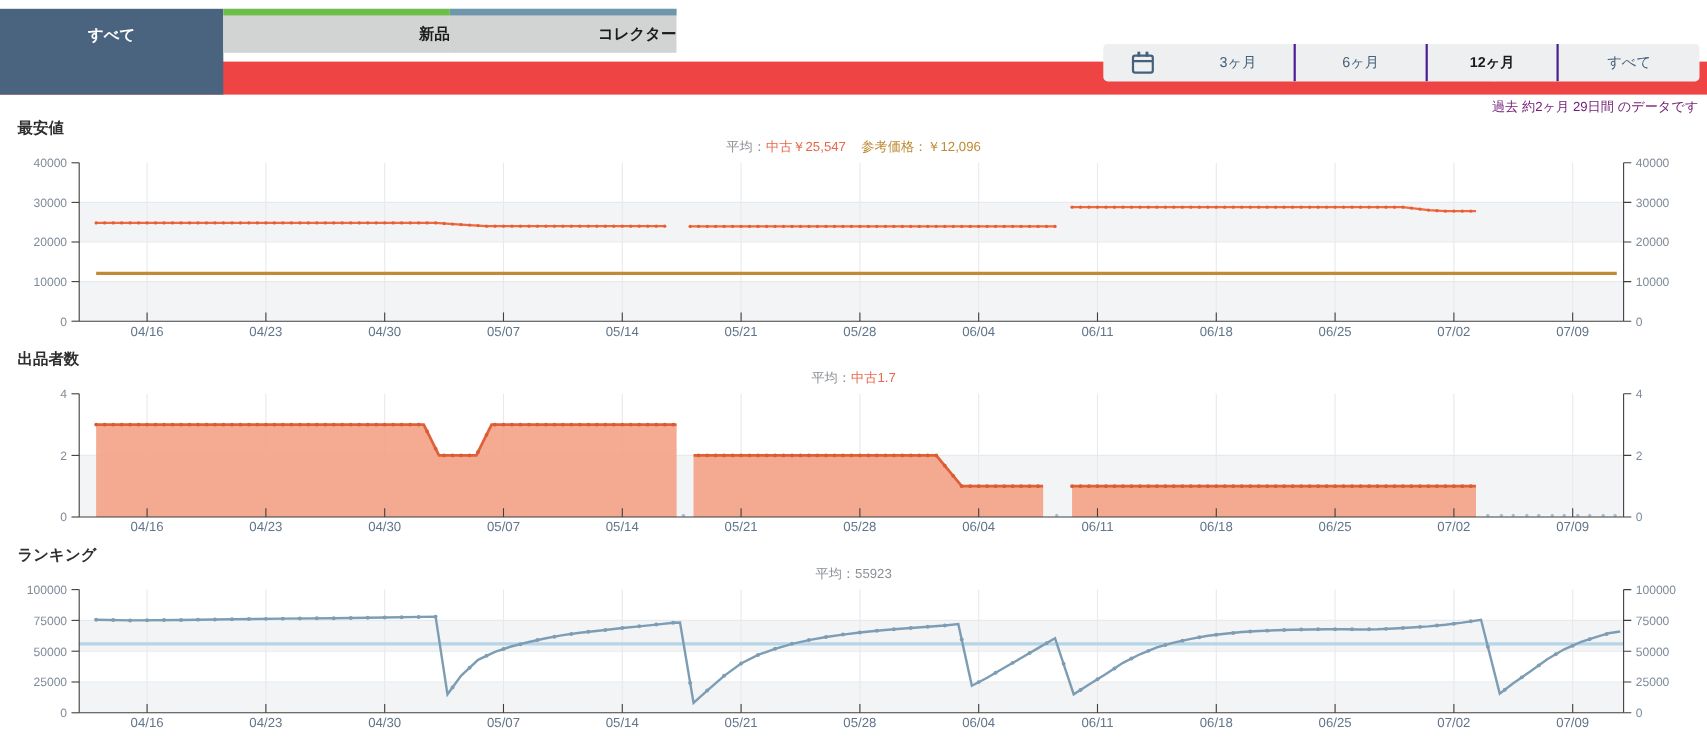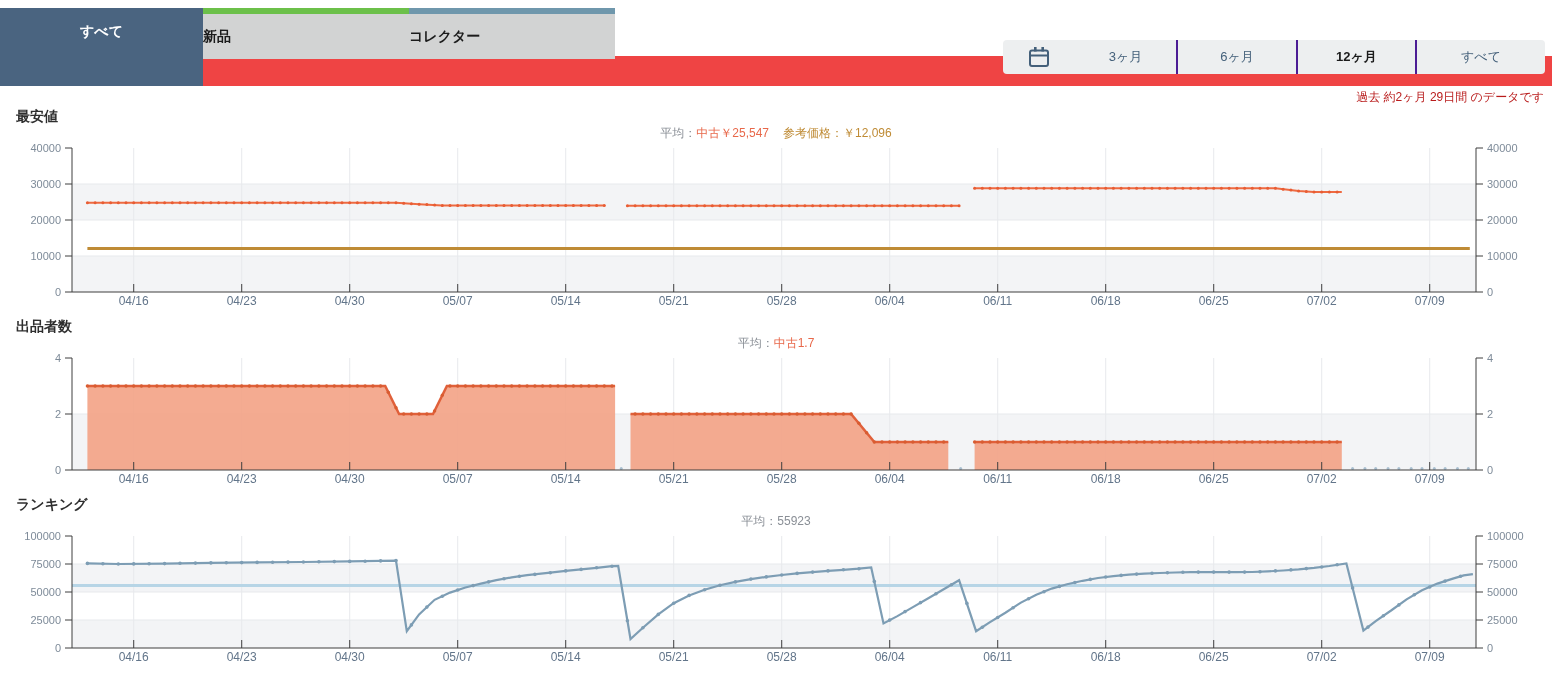--- a/index.html
+++ b/index.html
@@ -20,37 +20,37 @@
   .r2-divider { width: 1px; height: 18px; background: #cfd6dd; }
   .r2-expand { width: 137px; margin-right: 56px; }
 
   .tabs { position: absolute; top: 8px; left: 0; display: flex; }
   .tab { cursor: pointer; font-size: 14px; font-weight: bold; }
   .tab-all {
     width: 203px; height: 78px; background: #4a6480; color: #ffffff;
     display: flex; justify-content: center; align-items: flex-start; padding-top: 15px;
   }
   .tab-gray {
-    width: 206px; height: 51px; background: #d2d3d3; color: #1b1b1b;
-    border-top: 6px solid #999; display: flex; justify-content: flex-start; align-items: center;
+    width: 206px; height: 40px; background: #d2d3d3; color: #1b1b1b;
+    border-top: 6px solid #999; display: flex; justify-content: flex-end; align-items: center;
   }
   .periods {
     position: absolute; top: 9px; right: 7px; width: 542px; height: 34px;
     background: #edeff0; border-radius: 4px; display: flex; align-items: stretch; overflow: hidden; margin-top: 31px;
   }
   .p-cell {
     display: flex; align-items: center; justify-content: center;
     font-size: 13px; color: #44607a; cursor: pointer;
   }
   .p-icon { width: 72px; }
   .p-b { border-left: 2px solid #4c1d95; }
   .p-sel { font-weight: bold; color: #1b1b1b; }
 
   
-  .note { text-align: right; padding: 3px 8px 0 0; height: 19px; font-size: 12px; color: #b91c1c; }
+  .note { text-align: right; padding: 3px 8px 0 0; height: 19px; font-size: 12px; color: #701a75; }
   .sec-title-row { position: relative; height: 18px; margin-top: 2px; padding-left: 13px; }
   .sec-title { position: absolute; left: 16px; top: 1px; font-size: 14px; font-weight: bold; color: #2e2e2e; }
   .sec2 .sec-title-row, .sec3 .sec-title-row { margin-top: 6px; }
   .avg-row { height: 20px; text-align: center; font-size: 12px; color: #8a8f96; }
   .avg-extra { margin-left: 14px; }
   .chart-svg { display: block; overflow: visible; }
 </style>
 </head>
 <body>
 

